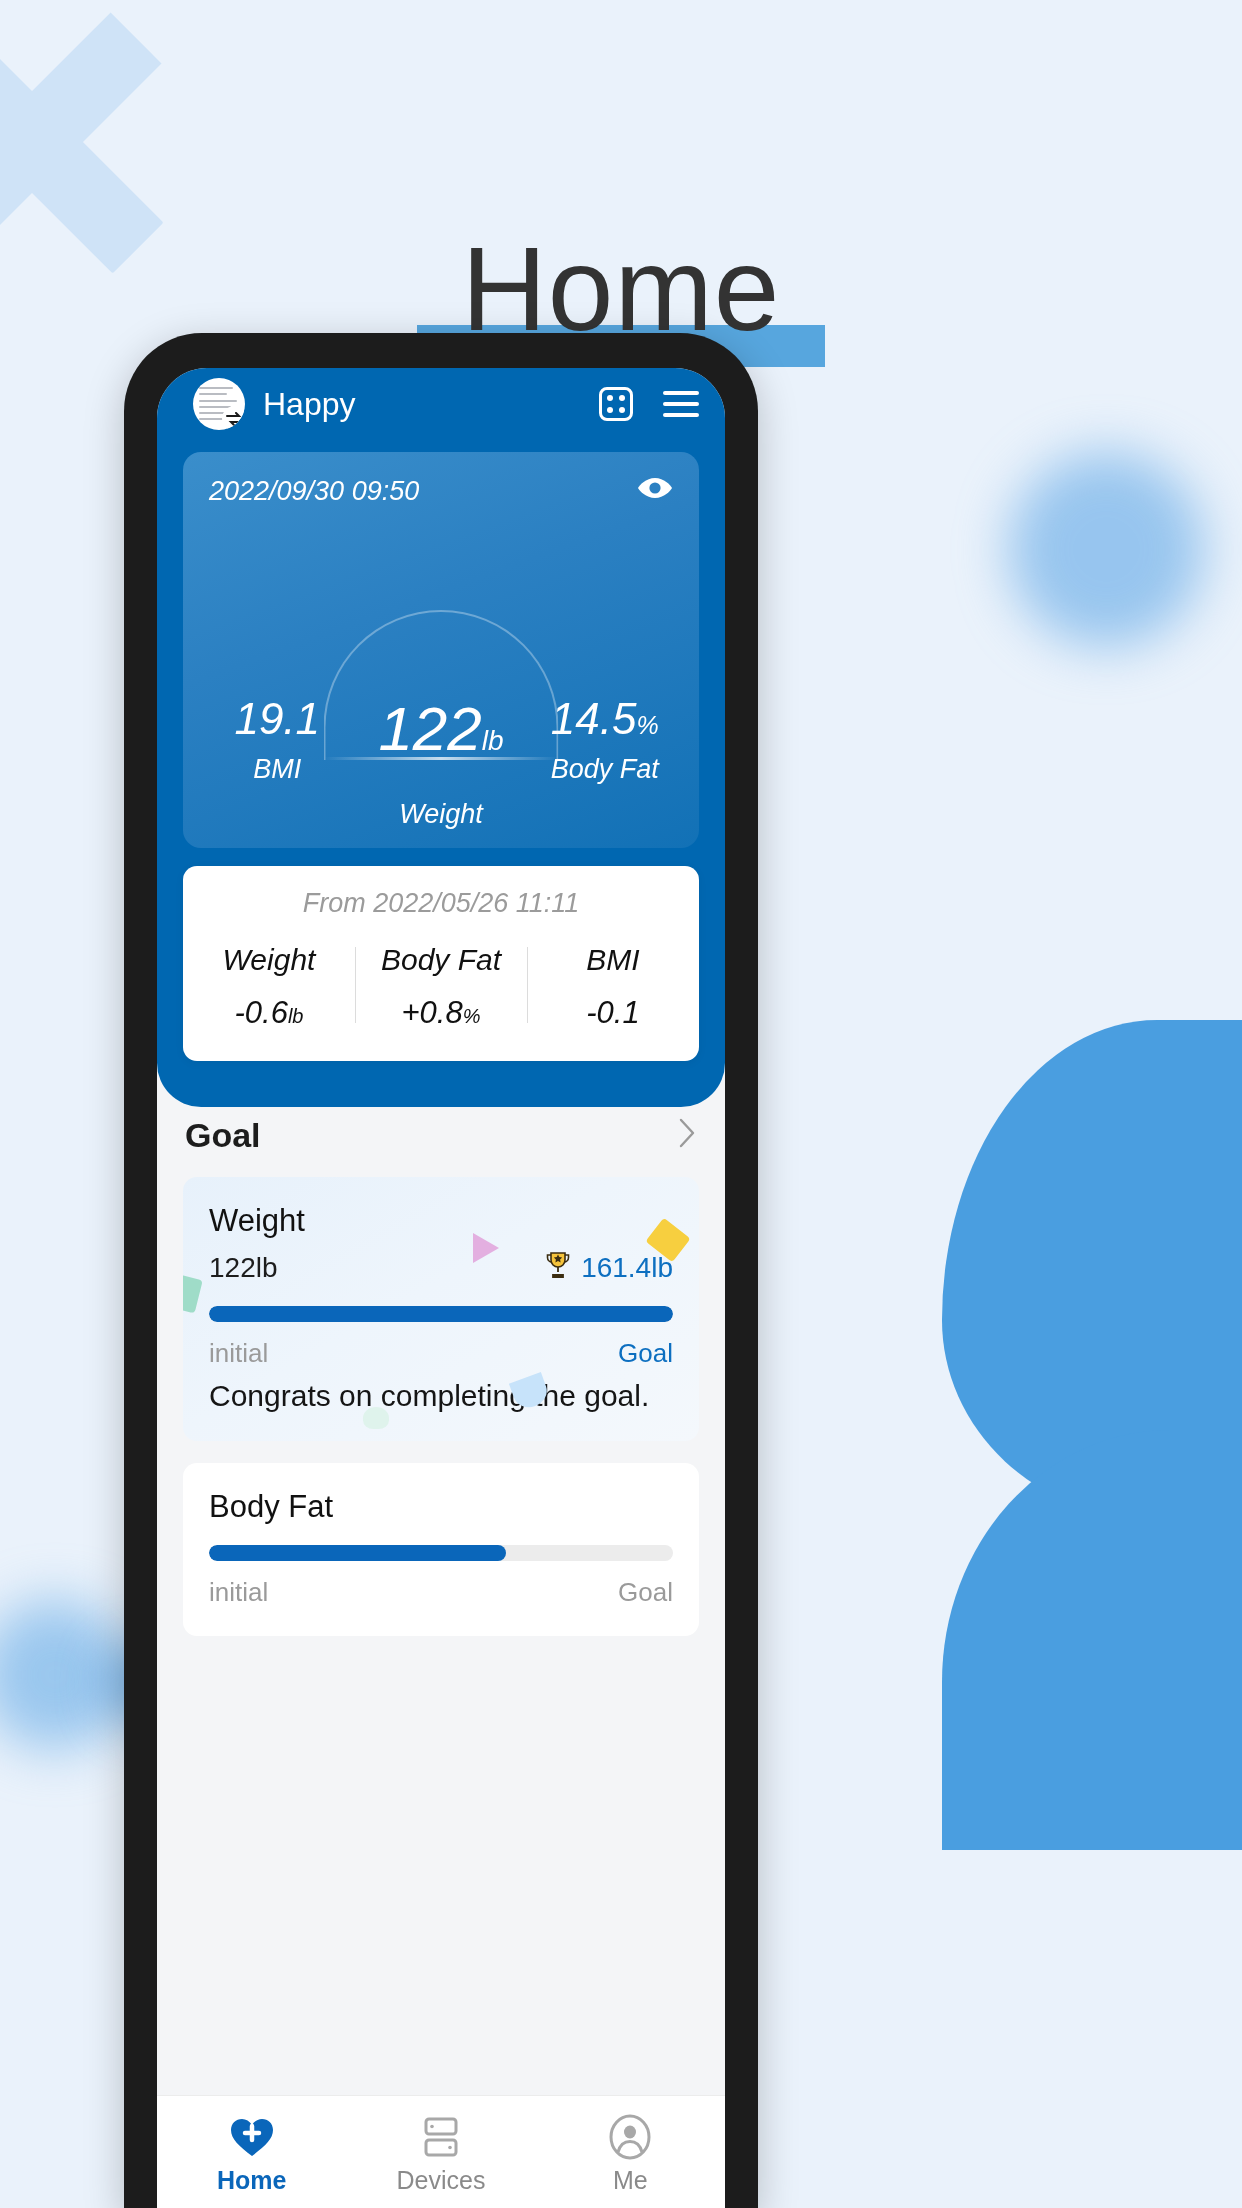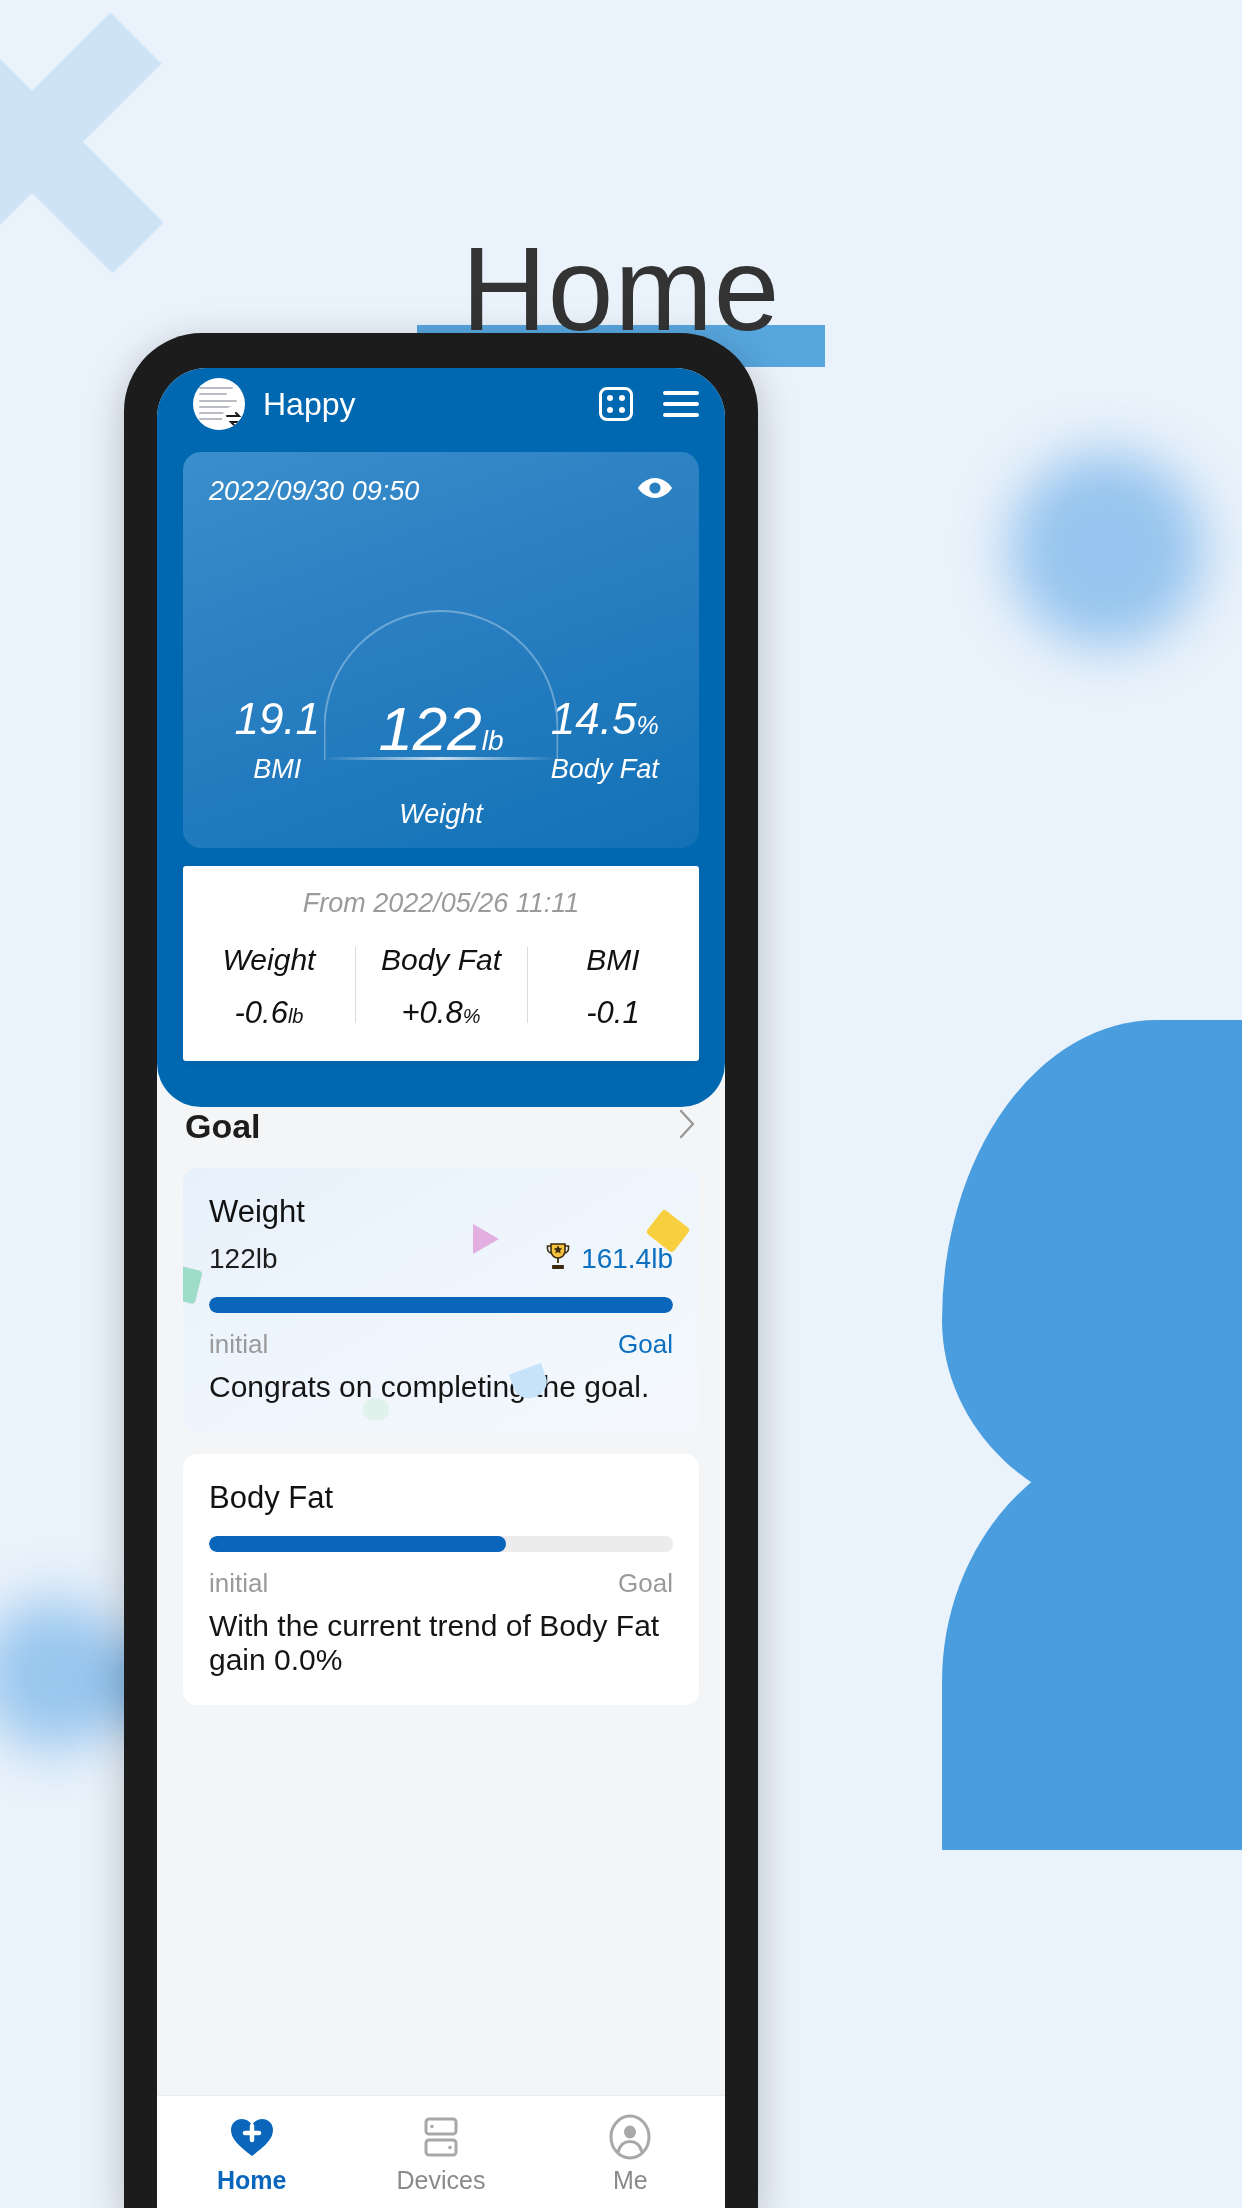--- a/index.html
+++ b/index.html
@@ -168,21 +168,21 @@
   .metric .val { font-size:44px; font-weight:400; line-height:1.05;margin-top:34px; }
   .metric .val .u { font-size:25px; }
   .metric .lbl { font-size:27px; margin-top:12px; }
   .metric.center { width:210px; }
   .metric.center .val { font-size:62px; }
   .metric.center .val .u { font-size:28px; }
   .metric.center .lbl { margin-top:38px; }
 
   
   #compare-card {
-    background:#fff; border-radius:3px; margin:18px 0 4px 0;
+    background:#fff; border-radius:14px; margin:18px 0 13px 0;
     padding:22px 0 30px 0; position:relative; z-index:2;
     box-shadow:0 2px 10px rgba(0,0,0,.05);
   }
   #compare-from { text-align:center; color:#9b9b9b; font-size:27px; }
   #compare-row { display:flex; margin-top:24px; }
   .cmp { flex:1; text-align:center; position:relative; }
   .cmp + .cmp:before {
     content:""; position:absolute; left:0; top:4px; width:1px; height:76px;
     background:#dcdcdc;
   }
@@ -394,21 +394,20 @@
 
       <div class="goal-card">
         <div class="gc-title">Body Fat</div>
         <div class="bar">
           <div class="fill" style="width: 64%;"></div>
         </div>
         <div class="gc-foot">
           <span>initial</span>
           <span class="goalword grey">Goal</span>
         </div>
-        <div class="gc-msg">With the current trend of Body Fat gain 0.0%</div>
       </div>
     </div>
 
     <div id="tabbar">
       <div class="tab active">
         <div class="ico">
           <svg width="46" height="44" viewBox="0 0 46 44">
             <path d="M23 41C10 31 2 24 2 15 2 8.4 7 4 13 4c4 0 7.6 2.3 10 6 2.4-3.7 6-6 10-6 6 0 11 4.4 11 11 0 9-8 16-21 26Z" fill="#0a66ba"></path>
             <path d="M23 11v14M16 18h14" stroke="#fff" stroke-width="4.5" stroke-linecap="round"></path>
           </svg>

